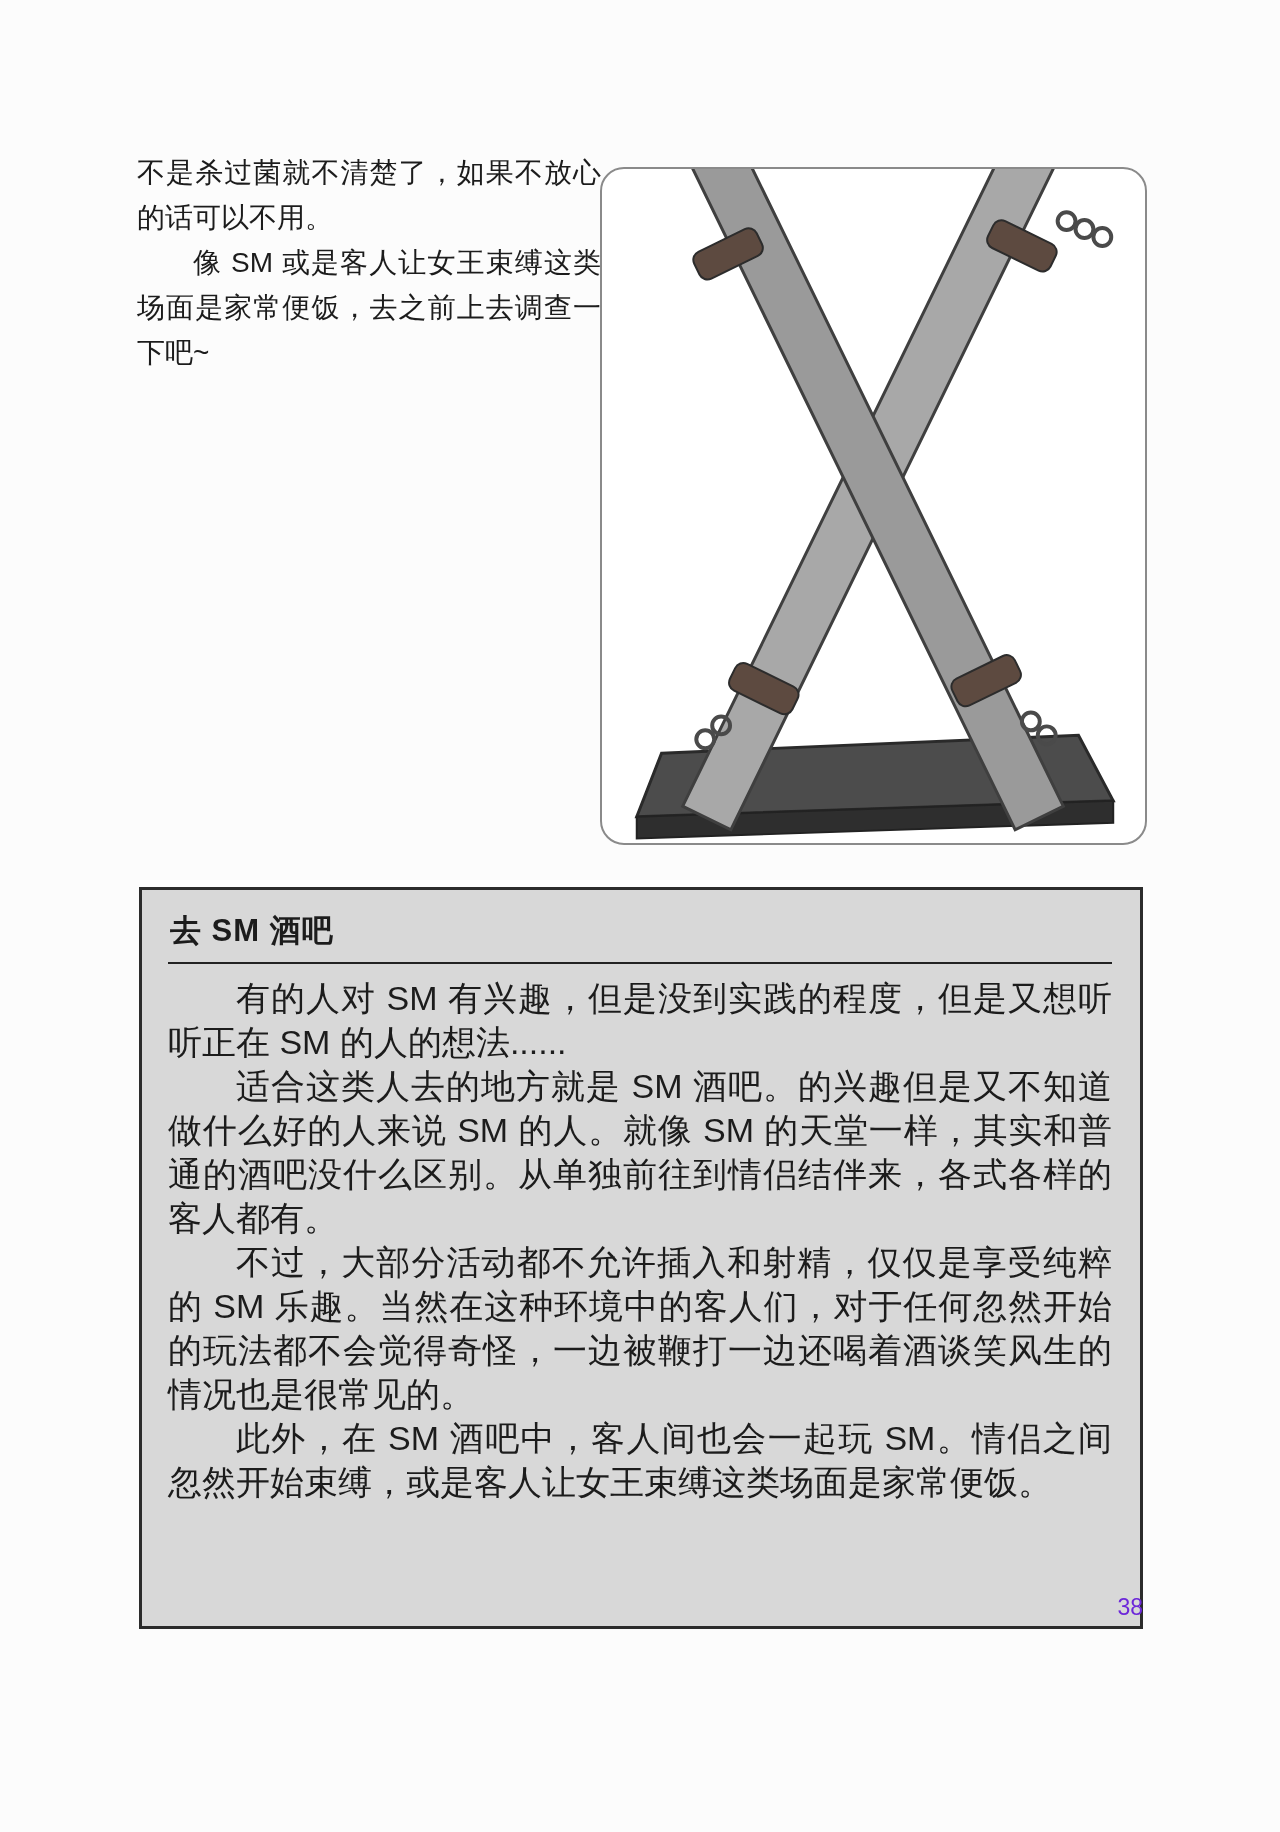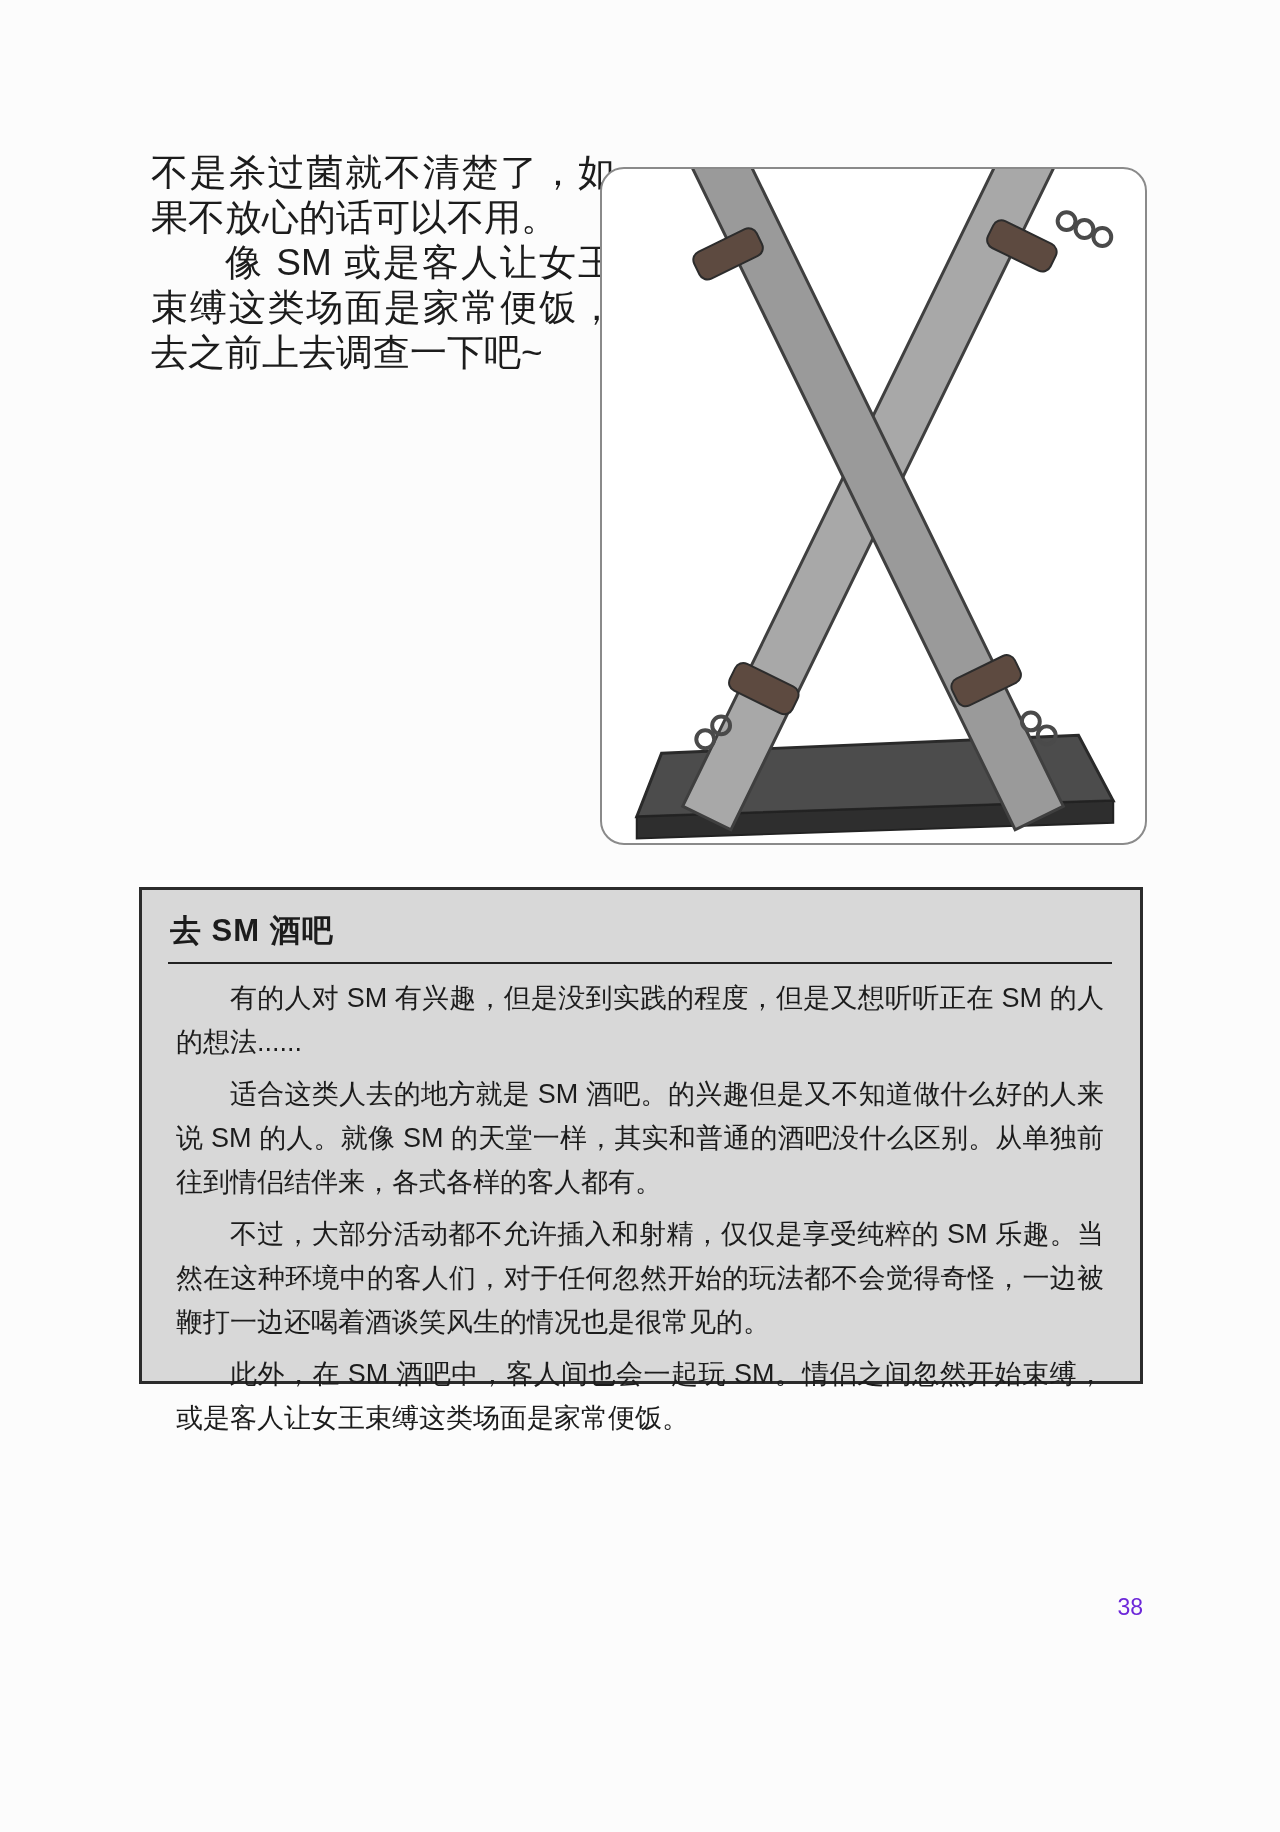--- a/index.html
+++ b/index.html
@@ -4,47 +4,47 @@
 <style>
   html,body{margin:0;padding:0;}
   body{
     width:1280px;height:1832px;position:relative;
     background:#fcfcfc;
     font-family:"Liberation Sans","DejaVu Sans",sans-serif;
     color:#1c1c1c;
     overflow:hidden;
   }
   .intro{
-    position:absolute;left:151px;top:150px;width:464px;
-    font-size:37px;line-height:45px;text-align:justify;
+    position:absolute;left:137px;top:150px;width:464px;
+    font-size:28px;line-height:45px;text-align:justify;
   }
   .intro p{margin:0;}
   .intro p.indent{text-indent:2em;}
 
   .figure-frame{
     position:absolute;left:600px;top:167px;width:547px;height:678px;
     border:2px solid #8a8a8a;border-radius:24px;background:#ffffff;
     box-sizing:border-box;overflow:hidden;
   }
   .figure-frame svg{display:block;width:100%;height:100%;}
 
   .info-box{
-    position:absolute;left:139px;top:887px;width:1004px;height:497px;
+    position:absolute;left:139px;top:887px;width:1004px;height:742px;
     box-sizing:border-box;
     background:#d8d8d8;border:3px solid #2b2b2b;
     padding:20px 28px 0 26px;
   }
   .info-box h2{
     margin:0 0 10px 2px;font-size:31px;font-weight:bold;letter-spacing:1px;
   }
   .heading-rule{
     border:none;border-top:2px solid #222;margin:0 0 12px 0;
   }
   .section-body p{
-    margin:8px;font-size:27px;line-height:44px;
+    margin:0;font-size:34px;line-height:44px;
     text-align:justify;text-indent:2em;
   }
   .page-number{
     position:absolute;top:1594px;right:137px;
     font-size:23px;color:#6d28d9;
   }
 </style>
 </head>
 <body>
 

